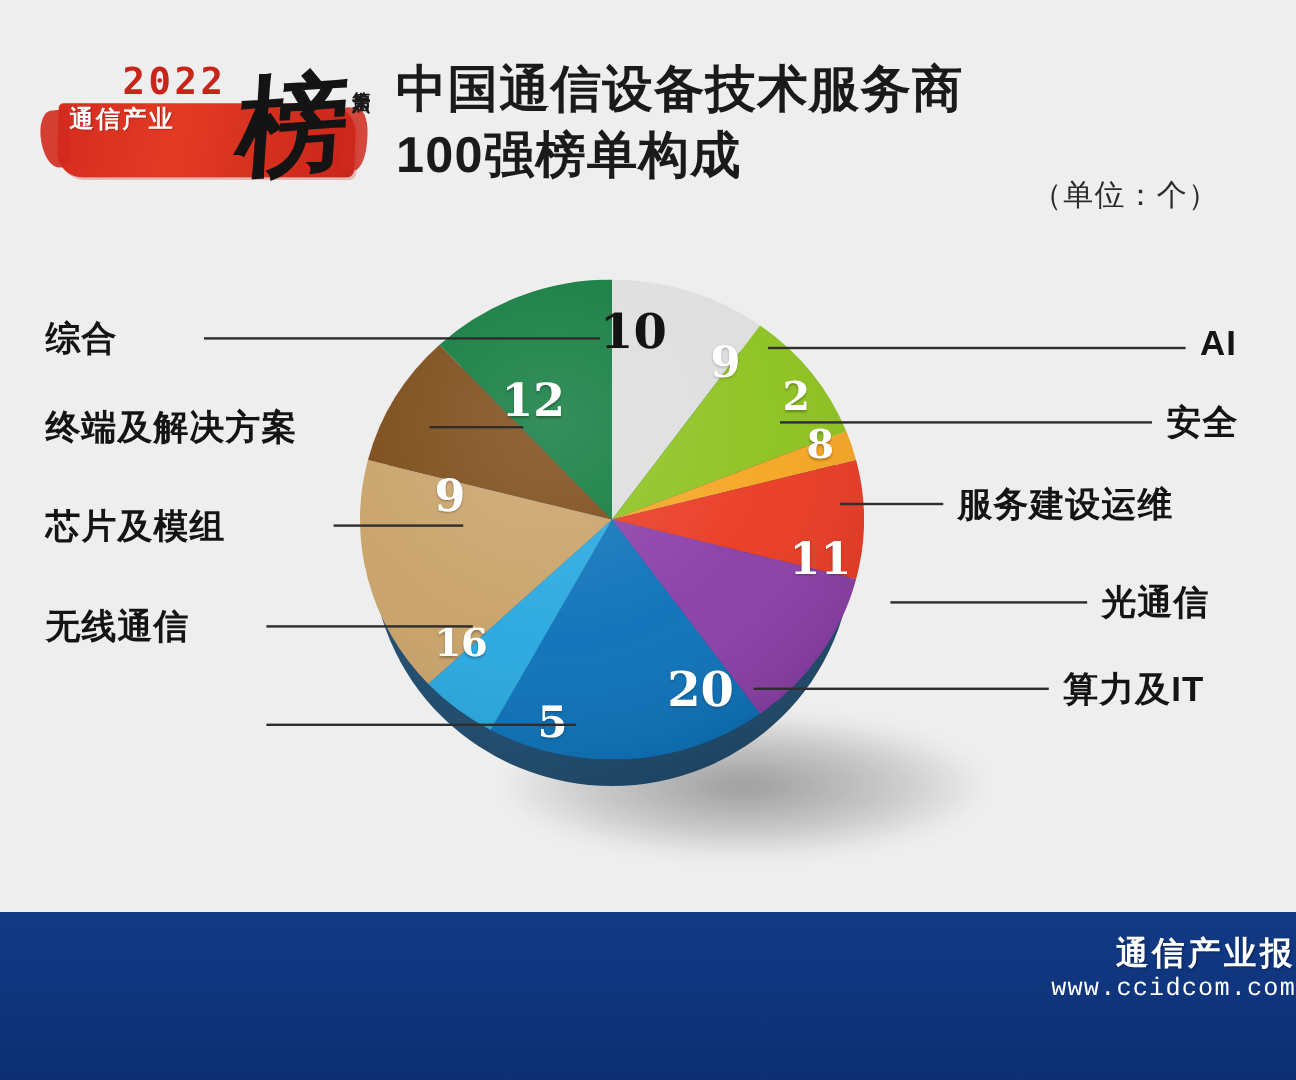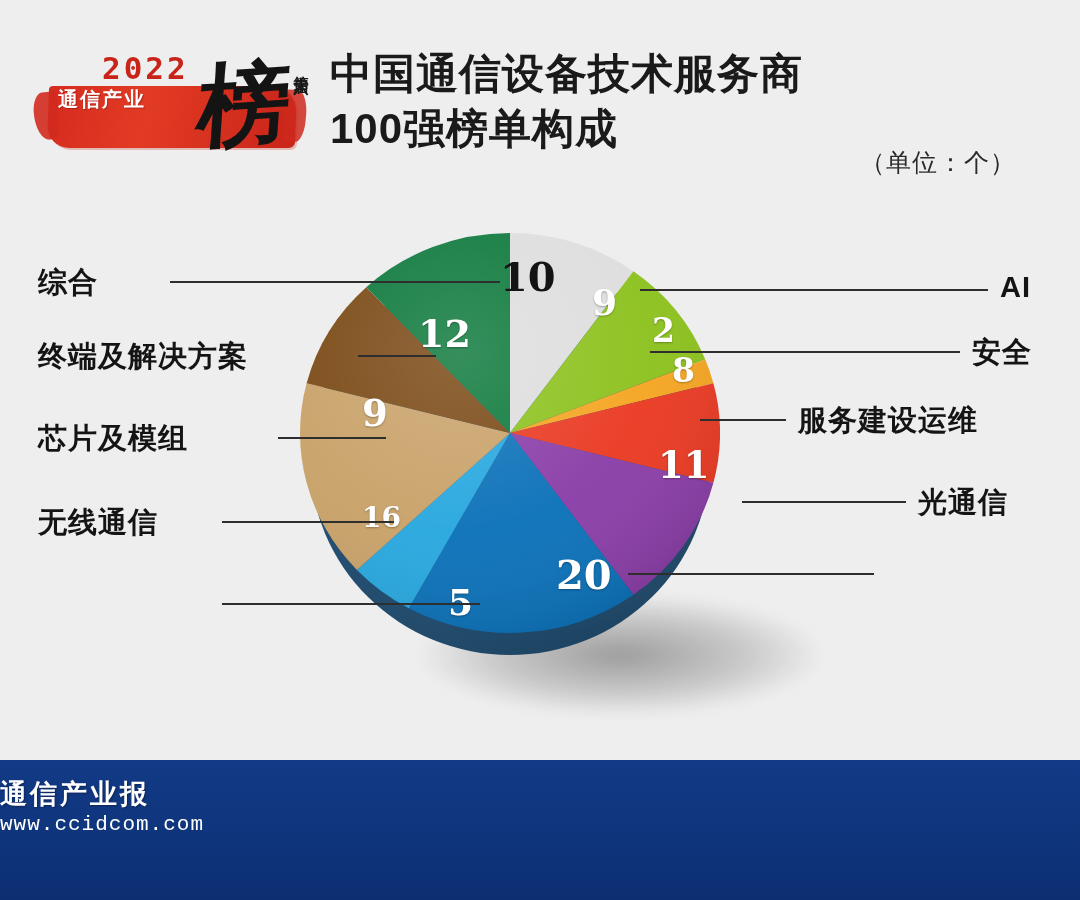--- a/index.html
+++ b/index.html
@@ -101,21 +101,21 @@
   }
   .lbl.right{text-align:left;}
   .lbl.left{text-align:right;}
 
   
   .footer{
     position:absolute;left:0;top:760px;width:1080px;height:140px;
     background:linear-gradient(180deg,#123a86 0%,#0f357d 50%,#0d2f72 100%);
   }
   .footer-inner{
-    position:absolute;left:0;top:18px;width:1080px;text-align:left;color:#fff;
+    position:absolute;left:0;top:18px;width:1080px;text-align:right;color:#fff;
   }
   .f-l1,.f-l2{
     font-size:27px;font-weight:700;line-height:33px;letter-spacing:3px;
     text-shadow:1px 1px 2px rgba(0,0,0,.35);
   }
   .f-url{
     font-size:21px;line-height:28px;letter-spacing:1px;font-weight:400;
     font-family:Liberation Mono, monospace;
   }
 </style>
@@ -173,21 +173,21 @@
         </svg>
       </div>
 
       <div class="slice-num dark" style="left:200px;top:20px;font-size:40px;">10</div>
       <div class="slice-num" style="left:292px;top:48px;font-size:36px;">9</div>
       <div class="slice-num" style="left:352px;top:78px;font-size:33px;">2</div>
       <div class="slice-num" style="left:372px;top:118px;font-size:33px;">8</div>
       <div class="slice-num" style="left:358px;top:210px;font-size:37px;">11</div>
       <div class="slice-num" style="left:256px;top:318px;font-size:40px;">20</div>
       <div class="slice-num" style="left:148px;top:348px;font-size:36px;">5</div>
-      <div class="slice-num" style="left:62px;top:268px;font-size:28px;">16</div>
+      <div class="slice-num" style="left:62px;top:284px;font-size:32px;">16</div>
       <div class="slice-num" style="left:62px;top:158px;font-size:37px;">9</div>
       <div class="slice-num" style="left:118px;top:78px;font-size:38px;">12</div>
     </div>
 
     <div class="lbl left" style="left:38px;top:48px;">综合</div>
     <div class="lead" style="left:170px;top:66px;width:330px;"></div>
 
     <div class="lbl left" style="left:38px;top:122px;">终端及解决方案</div>
     <div class="lead" style="left:358px;top:140px;width:78px;"></div>
 
@@ -204,20 +204,21 @@
 
     <div class="lbl right" style="left:972px;top:118px;">安全</div>
     <div class="lead" style="left:650px;top:136px;width:310px;"></div>
 
     <div class="lbl right" style="left:798px;top:186px;">服务建设运维</div>
     <div class="lead" style="left:700px;top:204px;width:86px;"></div>
 
     <div class="lbl right" style="left:918px;top:268px;">光通信</div>
     <div class="lead" style="left:742px;top:286px;width:164px;"></div>
 
+    <div class="lbl right" style="left:886px;top:340px;">算力及IT</div>
     <div class="lead" style="left:628px;top:358px;width:246px;"></div>
   </div>
 
   <div class="footer">
     <div class="footer-inner">
       <div class="f-l1">通信产业报</div>
       <div class="f-url">www.ccidcom.com</div>
     </div>
   </div>
 

